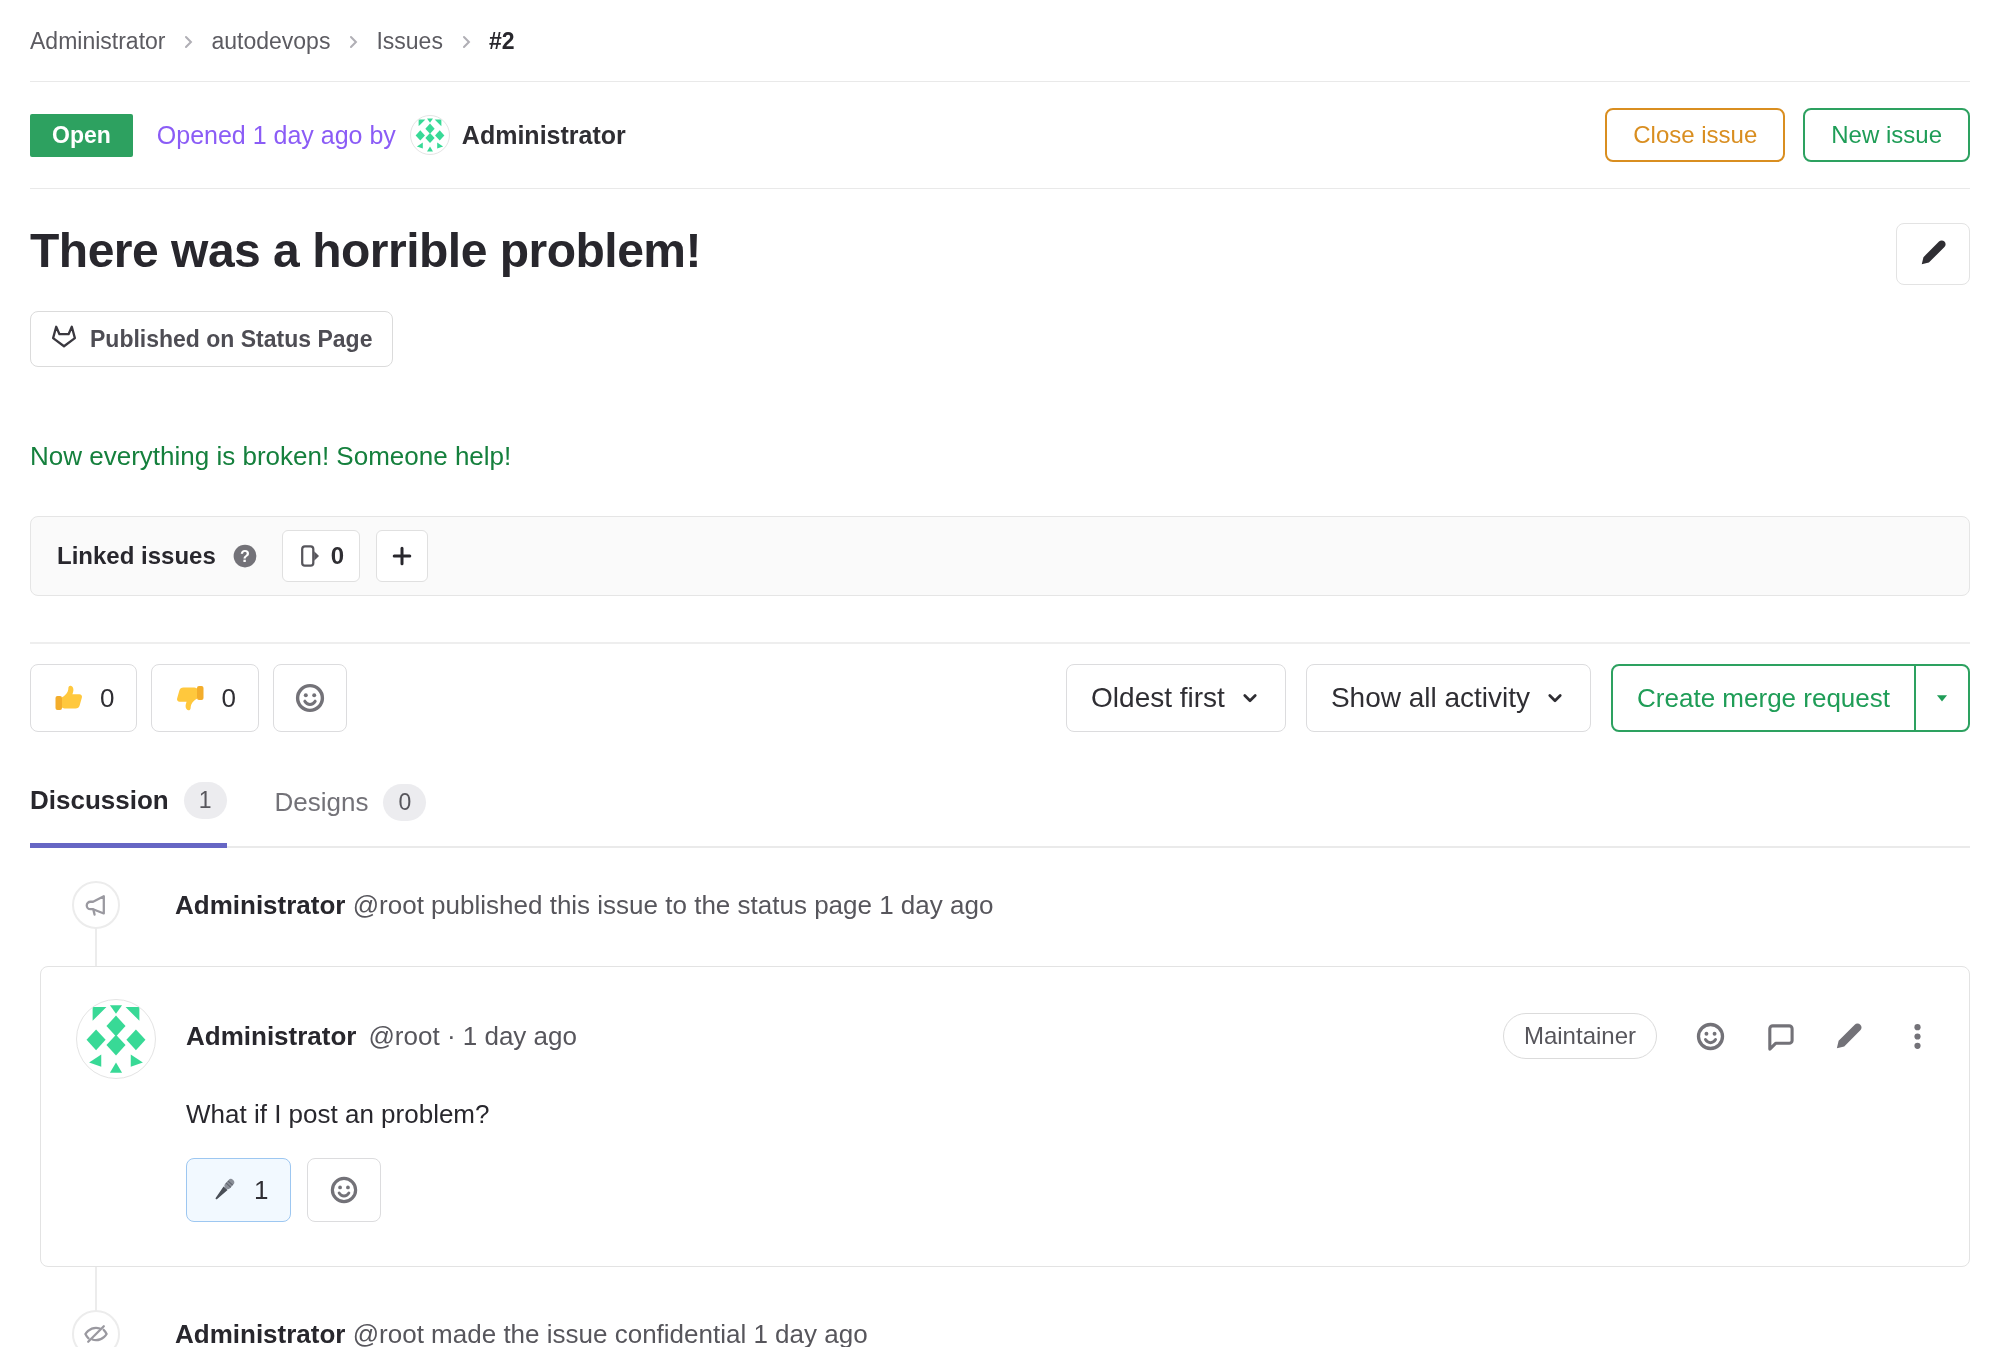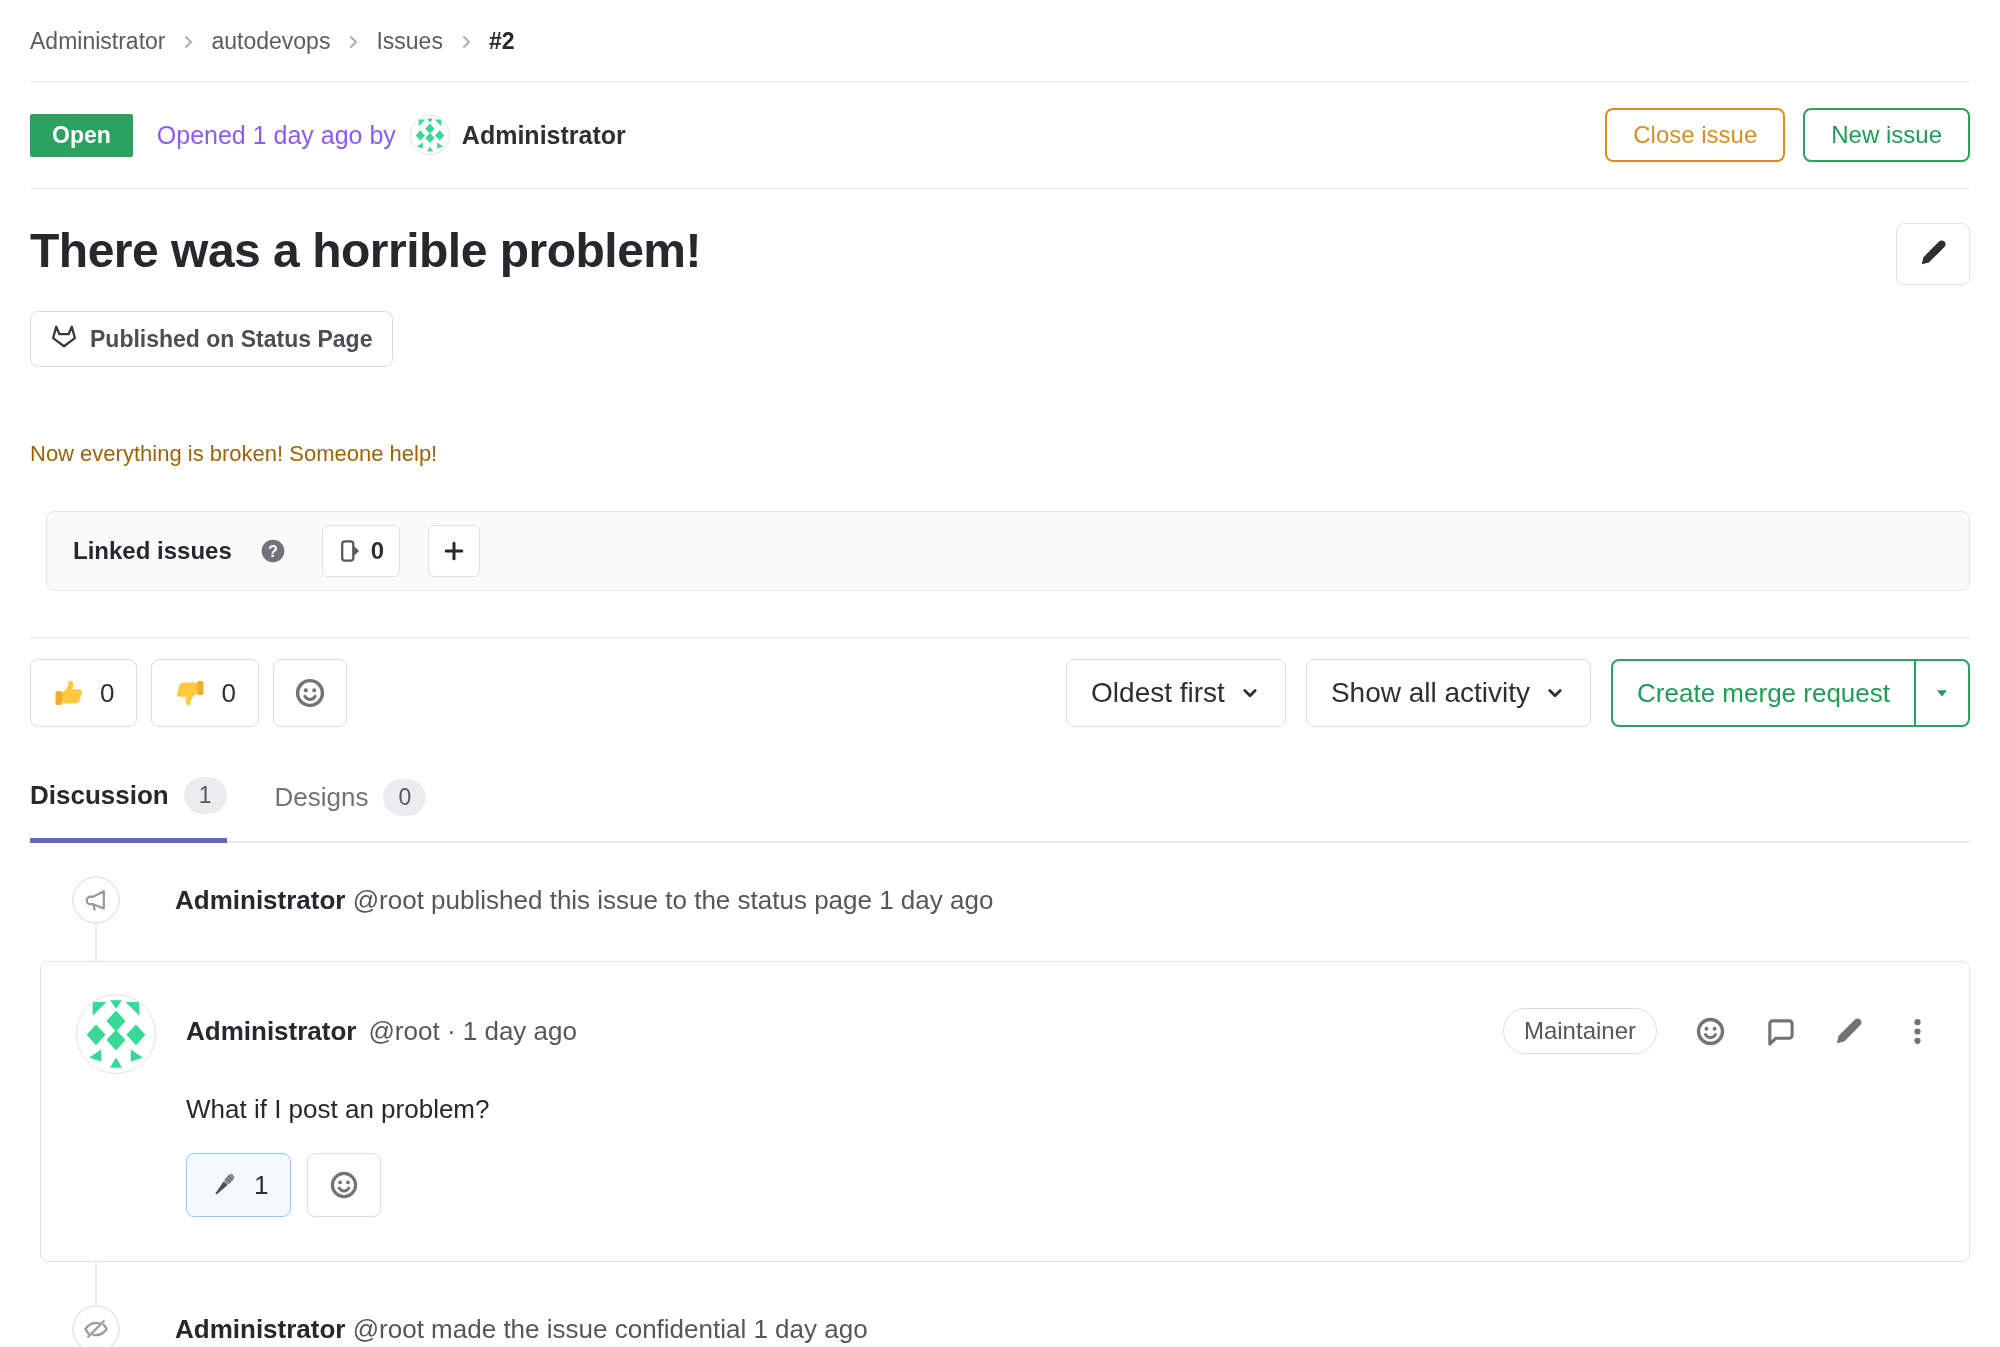--- a/index.html
+++ b/index.html
@@ -30,24 +30,24 @@
   .btn-confirm-outline { border:2px solid #2da160; color:#1f9d57; }
 
   
   .title-row { display:flex; align-items:flex-start; justify-content:space-between; margin-top:34px; }
   .issue-title { margin:0; font-size:48px; font-weight:700; letter-spacing:-0.5px; color:#28272d; }
   .icon-btn { width:74px; height:62px; border:1px solid #e3e3e3; border-radius:8px; background:#fff; display:flex; align-items:center; justify-content:center; color:#2f2e33; cursor:pointer; }
 
   .status-page-badge { display:inline-flex; align-items:center; gap:13px; margin-top:26px; border:1px solid #dbdbdb; border-radius:8px; padding:11px 20px; font-size:23px; font-weight:700; color:#4e4d54; background:#fff; }
   .status-page-badge svg { color:#3a383f; }
 
-  .description { font-size:22px; margin:74px 0 0; color:#a16207; }
-
-  
-  .linked { margin-top:44px; border:1px solid #e5e5e5; border-radius:8px; background:#fafafa; height:80px; display:flex; align-items:center; padding:0 26px; gap:28px;margin-left:16px; }
+  .description { font-size:26px; margin:74px 0 0; color:#15803d; }
+
+  
+  .linked { margin-top:44px; border:1px solid #e5e5e5; border-radius:8px; background:#fafafa; height:80px; display:flex; align-items:center; padding:0 26px; gap:16px; }
   .linked-title { font-size:24px; font-weight:700; color:#28272d; }
   .linked-count-btn { display:flex; gap:9px; align-items:center; background:#fff; border:1px solid #e0e0e0; border-radius:6px; height:52px; padding:0 15px; font-size:24px; font-weight:700; color:#2f2e33; margin-left:8px; }
   .linked-count-btn svg { color:#57565c; }
   .linked-add-btn { width:52px; height:52px; background:#fff; border:1px solid #e0e0e0; border-radius:6px; display:flex; align-items:center; justify-content:center; cursor:pointer; color:#28272d; }
 
   .section-divider { margin-top:46px; border-top:2px solid #eeeeee; }
 
   
   .controls { display:flex; align-items:center; margin-top:20px; gap:14px; }
   .award-btn { height:68px; display:inline-flex; align-items:center; gap:15px; padding:0 22px; border:1px solid #dcdcde; border-radius:8px; background:#fff; font-size:26px; color:#2f2e33; cursor:pointer; }

